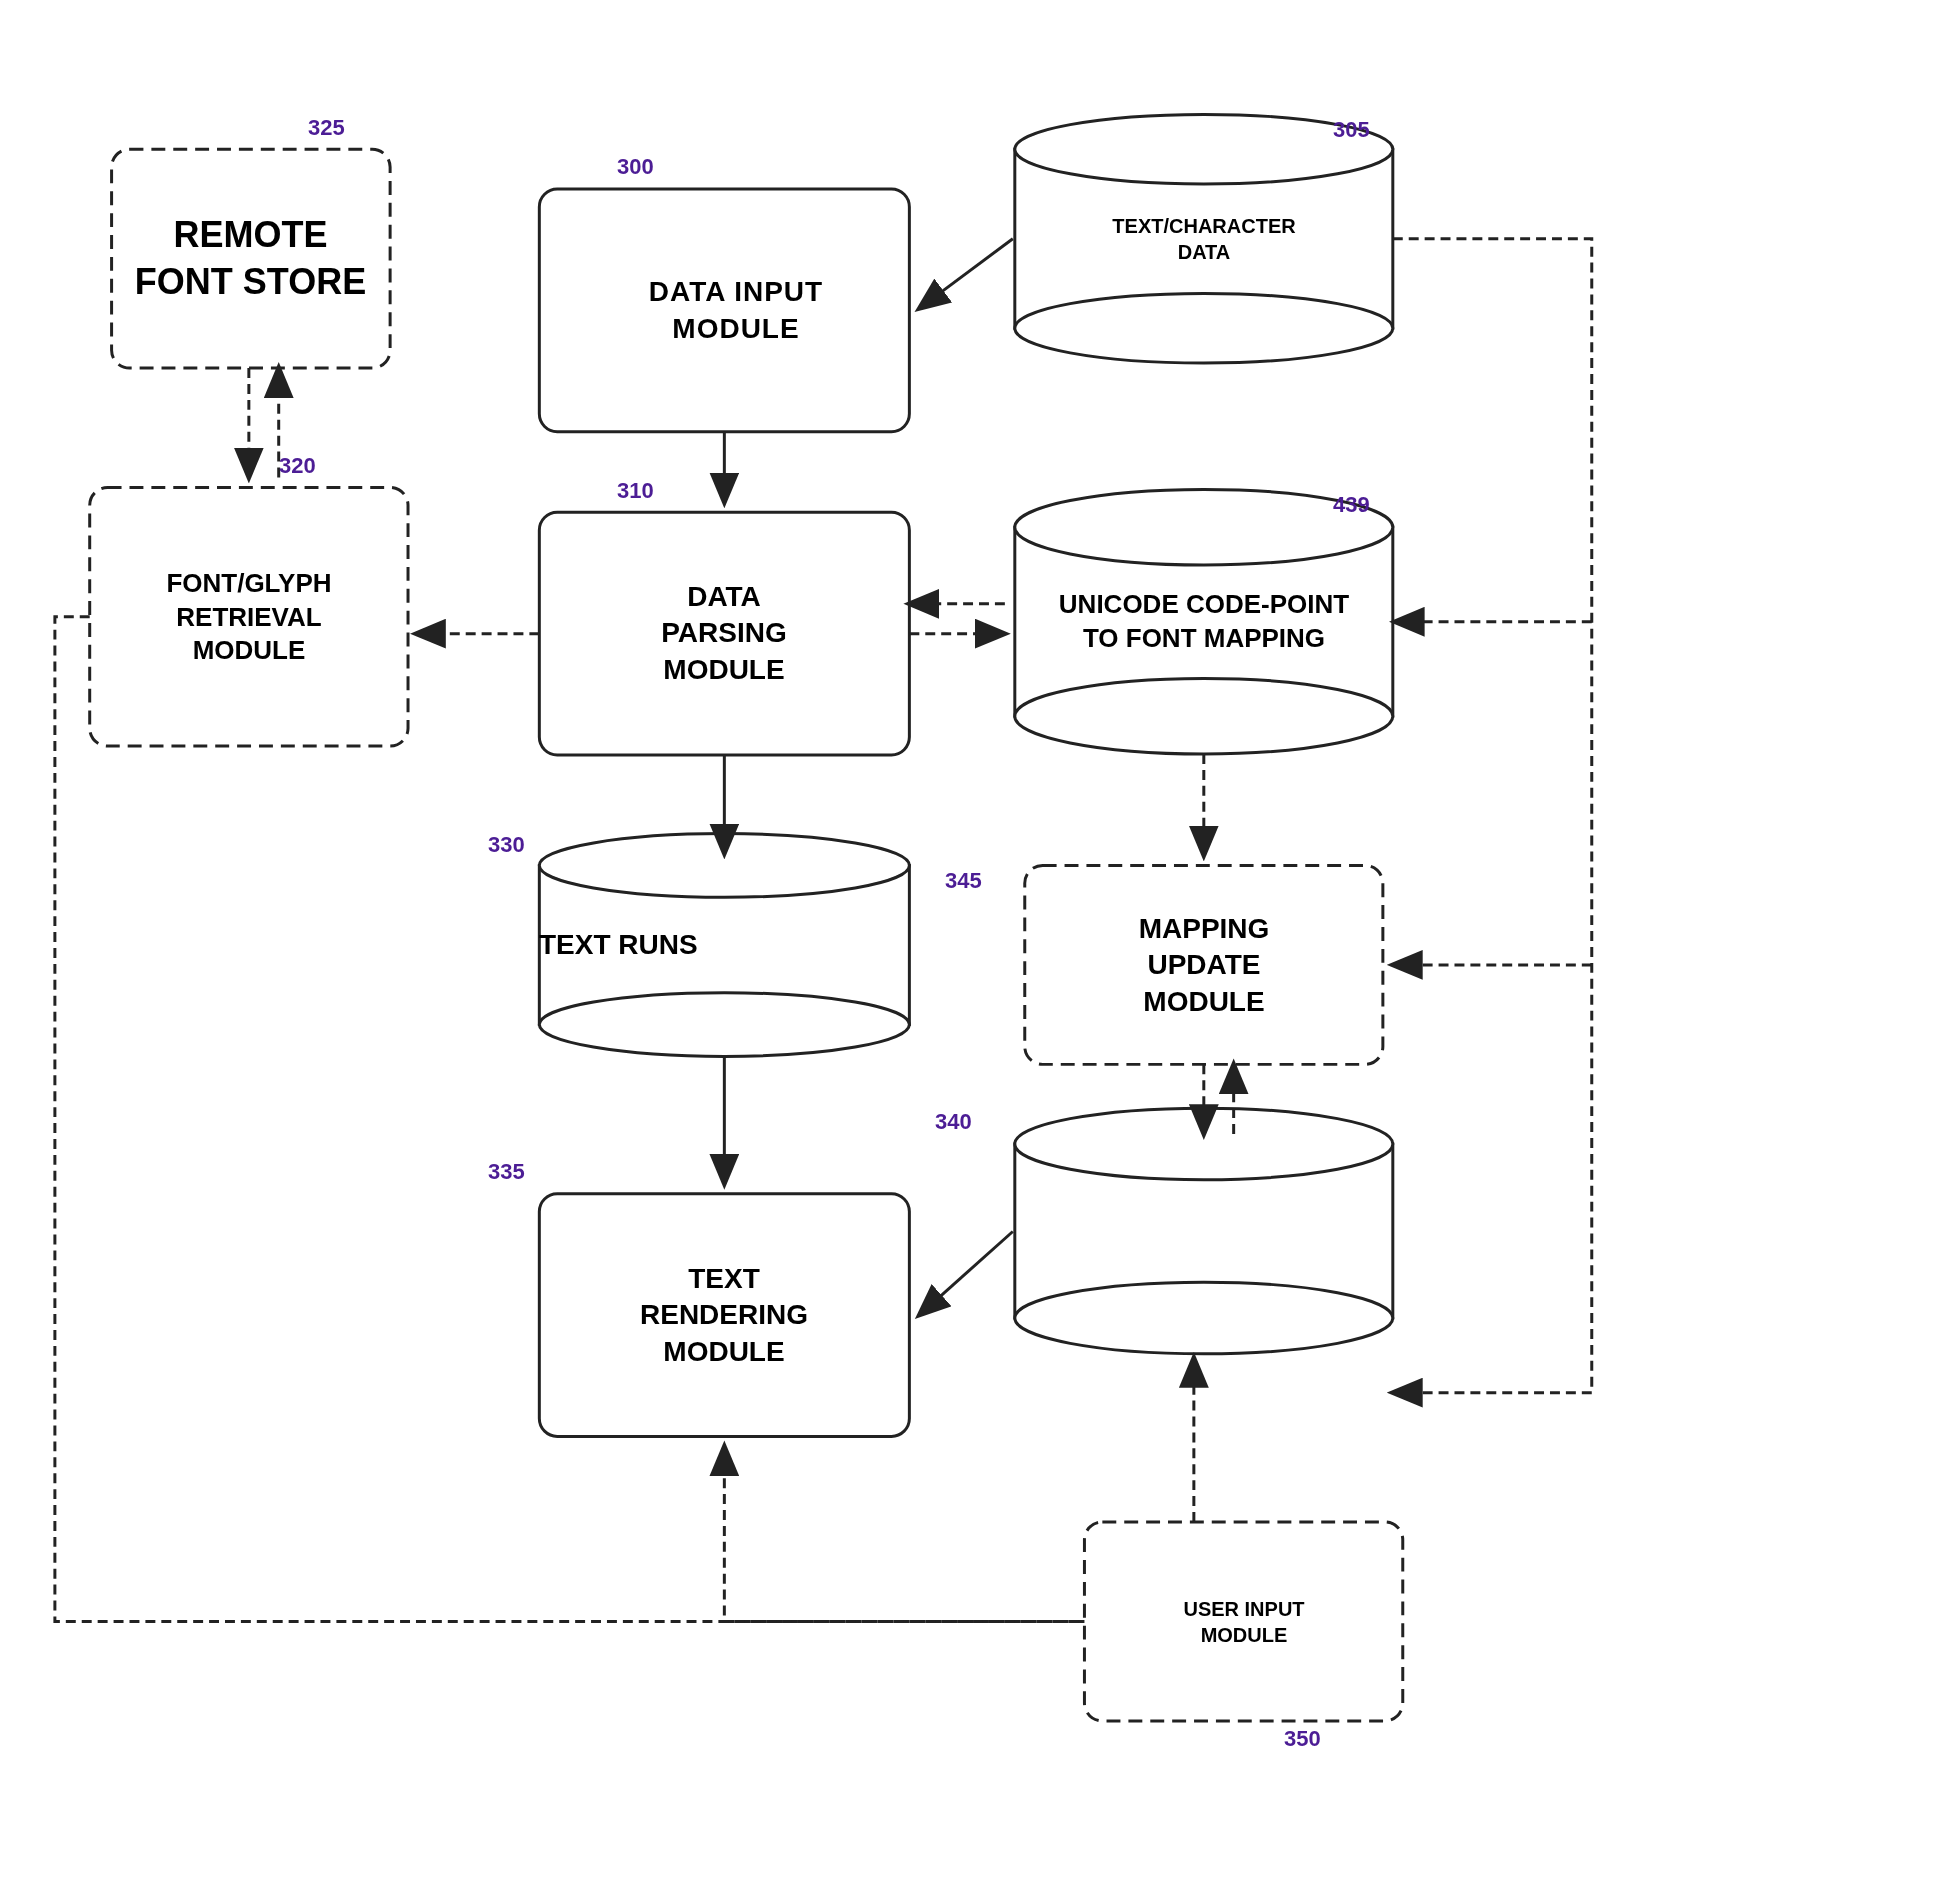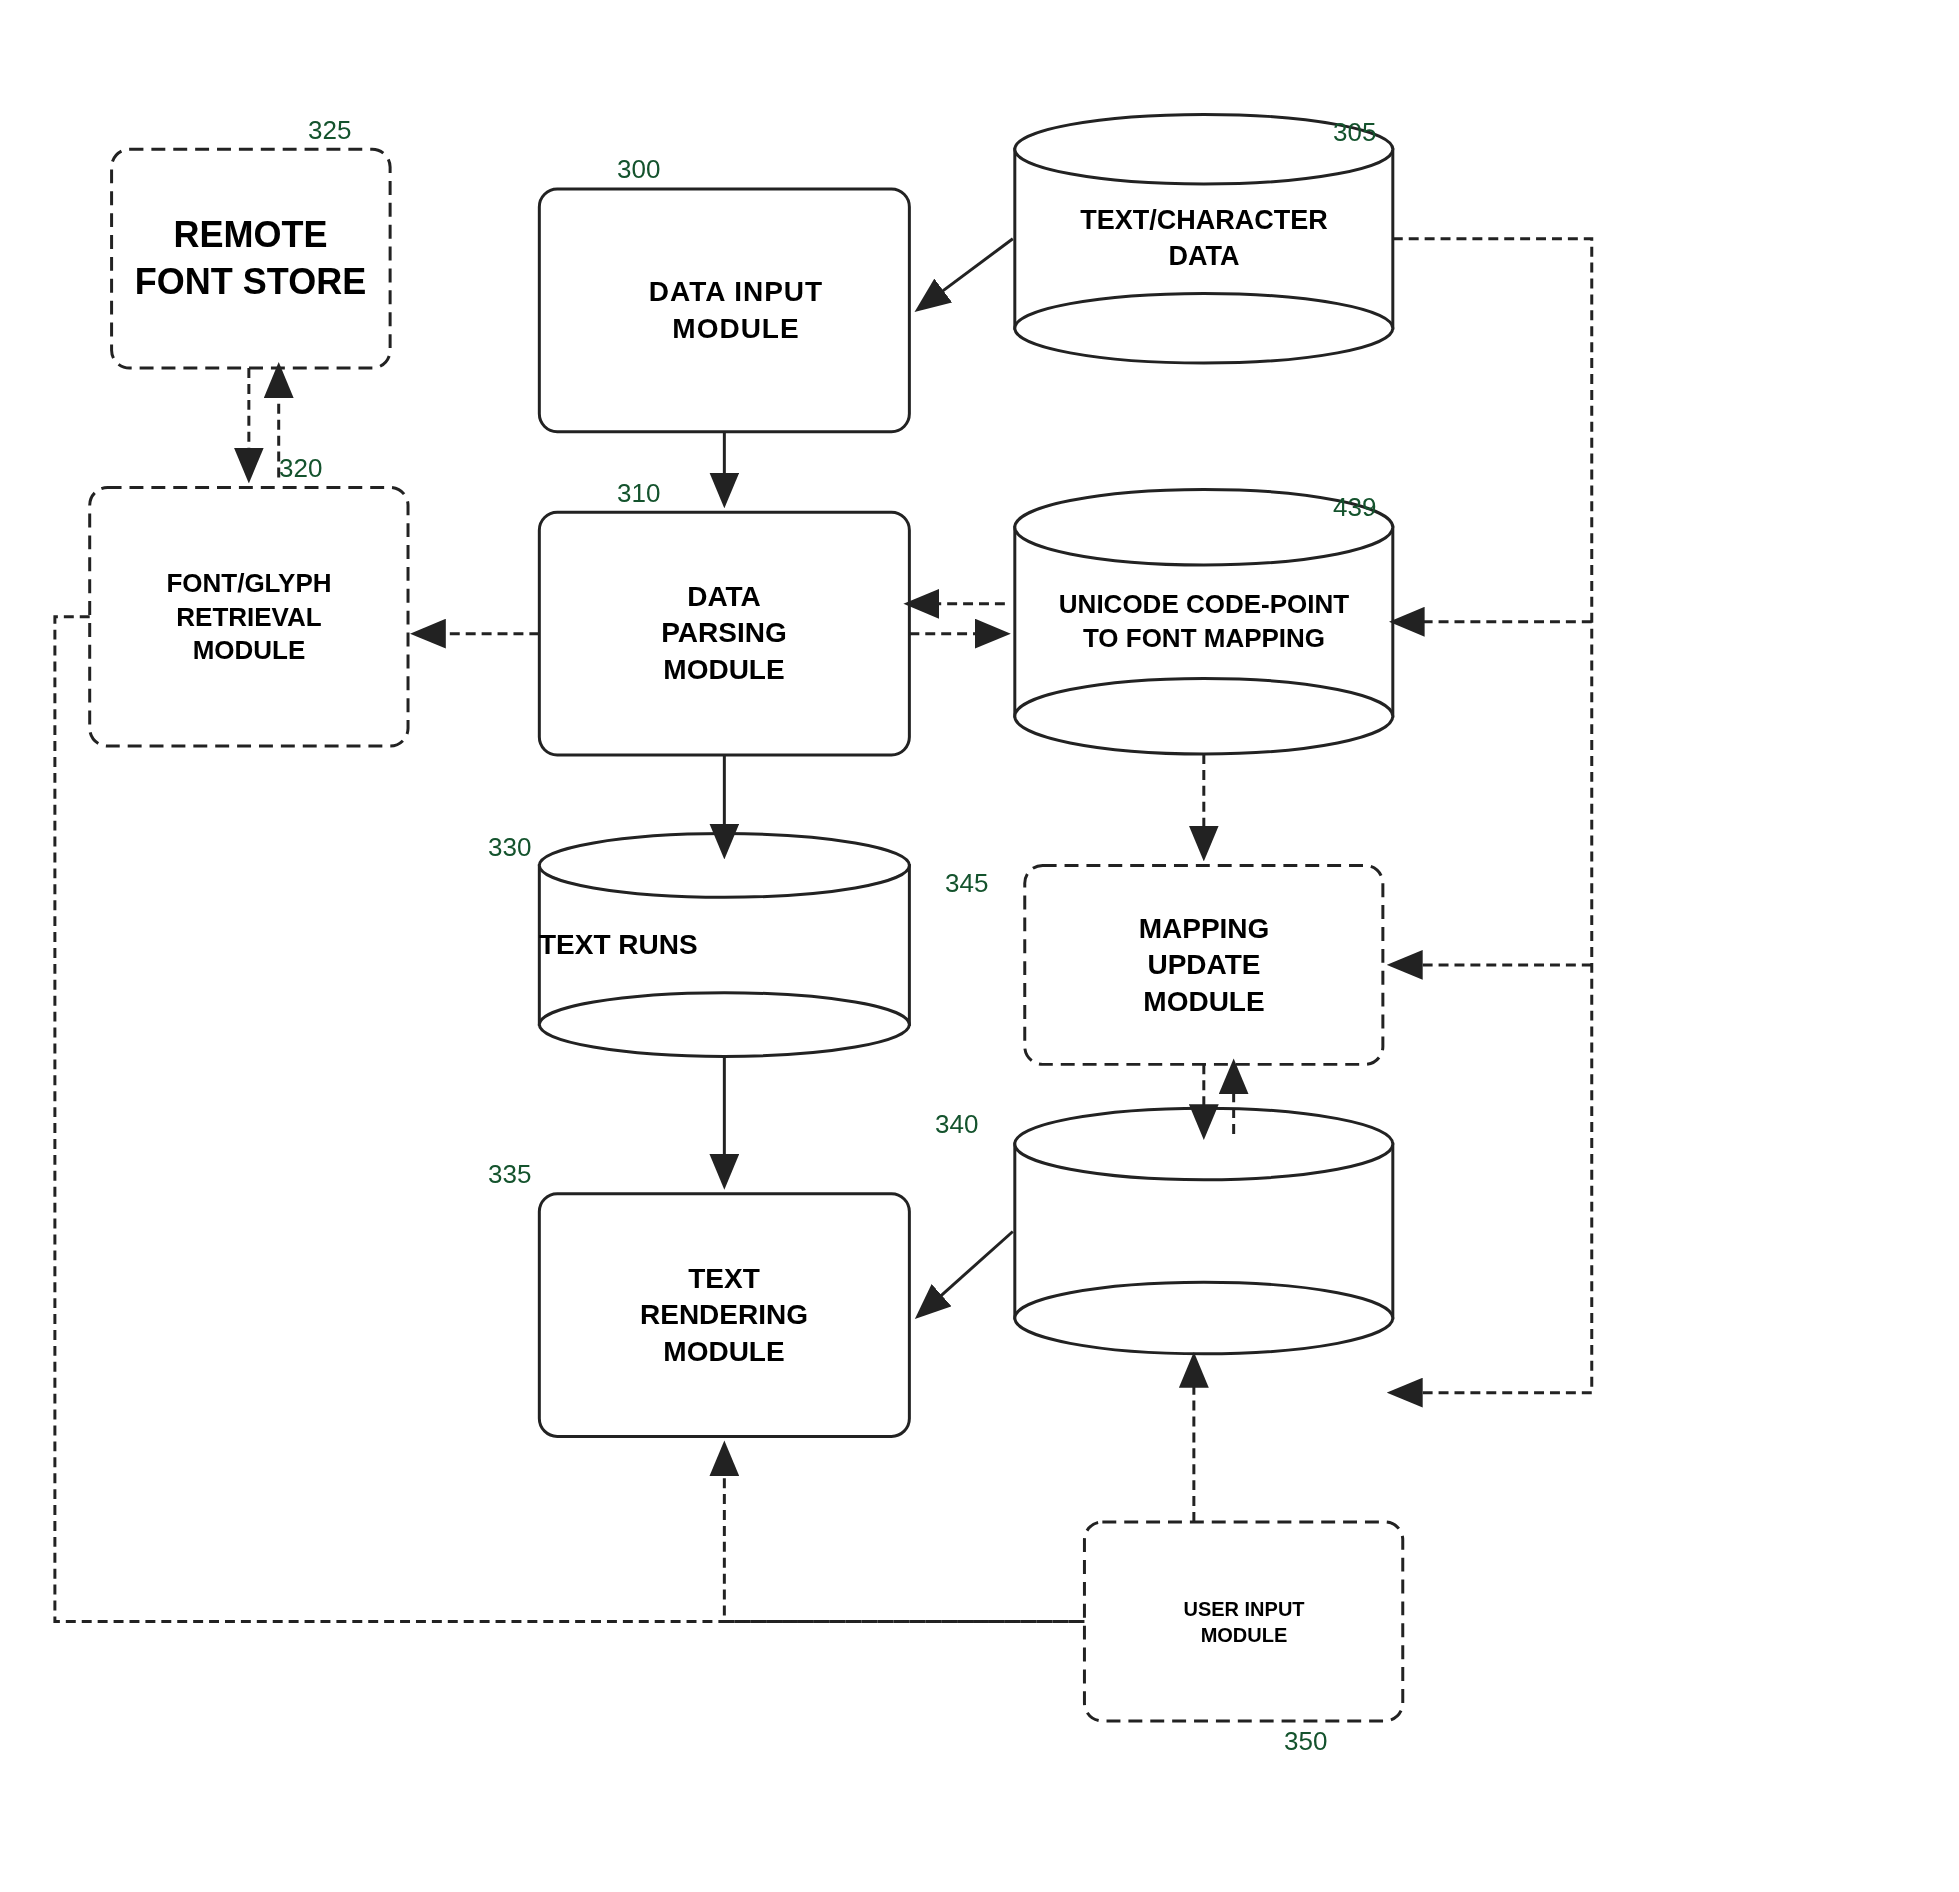--- a/index.html
+++ b/index.html
@@ -29,23 +29,23 @@
       justify-content: center;
       text-align: center;
       font-size: 28px;
       font-weight: bold;
       letter-spacing: 1px;
       line-height: 1.3;
     }
 
     .label-ref {
       position: absolute;
-      font-size: 26px;
-      font-weight: normal;
-      color: #14532d;
+      font-size: 22px;
+      font-weight: bold;
+      color: #4c1d95;
     }
 
     
     .diagram-svg {
       position: absolute;
       top: 0;
       left: 0;
       width: 1959px;
       height: 1892px;
       pointer-events: none;
@@ -159,21 +159,21 @@
     <line x1="1600" y1="970" x2="1400" y2="970" stroke="#222" stroke-width="3" stroke-dasharray="10,6" marker-end="url(#arrow-dashed)"></line>
 
   </svg>
 
   <div class="box-solid" style="left:539px; top:189px; width:370px; height:243px; border:none; background:transparent;padding-left:24px;">
     <div class="box-text">DATA INPUT<br>MODULE</div>
   </div>
 
   <div class="label-ref" style="left:617px; top:154px;">300</div>
 
-  <div style="position:absolute; left:1015px; top:149px; width:378px; height:179px; display:flex; align-items:center; justify-content:center; text-align:center; font-size:27px; font-weight:bold; line-height:1.3;">
+  <div style="position:absolute; left:1015px; top:149px; width:378px; height:179px; display:flex; align-items:center; justify-content:center; text-align:center; font-size:20px; font-weight:bold; line-height:1.3;">
     <span>TEXT/CHARACTER<br>DATA</span>
   </div>
   <div class="label-ref" style="left:1333px; top:117px;">305</div>
 
   <div style="position:absolute; left:539px; top:512px; width:370px; height:243px; display:flex; align-items:center; justify-content:center; text-align:center; font-size:28px; font-weight:bold; line-height:1.3;">
     <span>DATA<br>PARSING<br>MODULE</span>
   </div>
   <div class="label-ref" style="left:617px; top:478px;">310</div>
 
   <div style="position:absolute; left:1015px; top:527px; width:378px; height:189px; display:flex; align-items:center; justify-content:center; text-align:center; font-size:26px; font-weight:bold; line-height:1.3;">

